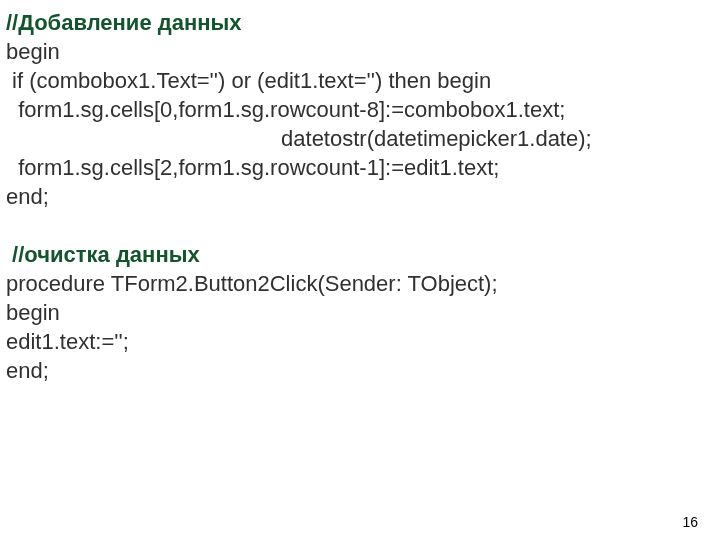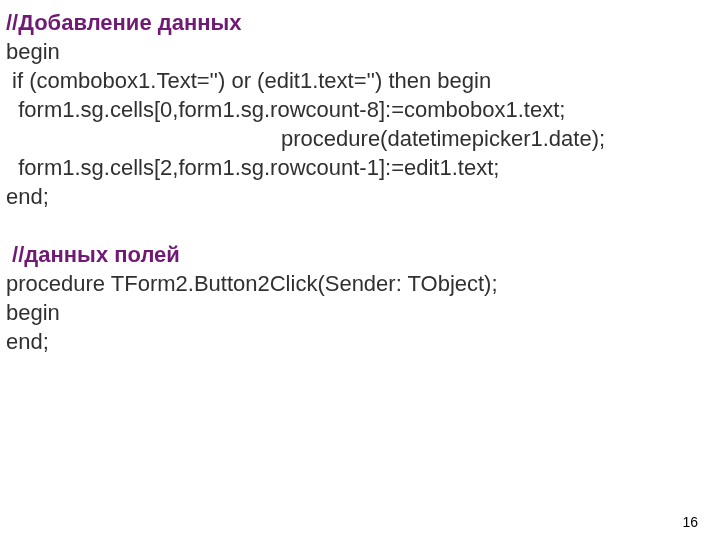--- a/index.html
+++ b/index.html
@@ -12,43 +12,44 @@
     position: relative;
     overflow: hidden;
   }
   .page {
     padding: 8px 6px 6px 6px;
     font-size: 22px;
     line-height: 29px;
     color: #303030;
   }
   .red {
-    color: #701a75;
+    color: #14532d;
     font-weight: bold;
     text-align: right;
   }
   .page-num {
     position: absolute;
     bottom: 10px;
     right: 22px;
     font-size: 14px;
     color: #000000;
   }
   .code-line { white-space: pre; }
 </style>
 </head>
 <body>
 
 <div class="page" id="code-container">
     <div class="code-line"><span class="red">//Добавление данных</span></div>
     <div class="code-line"><span>begin</span></div>
     <div class="code-line"><span> if (combobox1.Text='') or (edit1.text='') then begin</span></div>
     <div class="code-line"><span>  form1.sg.cells[0,form1.sg.rowcount-8]:=combobox1.text;</span></div>
-    <div class="code-line"><span>                                             procedure(datetimepicker1.date);</span></div>
+    <div class="code-line"><span>                                             datetostr(datetimepicker1.date);</span></div>
     <div class="code-line"><span>  form1.sg.cells[2,form1.sg.rowcount-1]:=edit1.text;</span></div>
     <div class="code-line"><span>end;</span></div>
     <div class="code-line"><span> </span></div>
-    <div class="code-line"><span class="red"> //данных полей</span></div>
+    <div class="code-line"><span class="red"> //очистка данных</span></div>
     <div class="code-line"><span>procedure TForm2.Button2Click(Sender: TObject);</span></div>
     <div class="code-line"><span>begin</span></div>
+    <div class="code-line"><span>edit1.text:='';</span></div>
     <div class="code-line"><span>end;</span></div>
   </div>
 <div class="page-num">16</div>
 
 </body></html>

